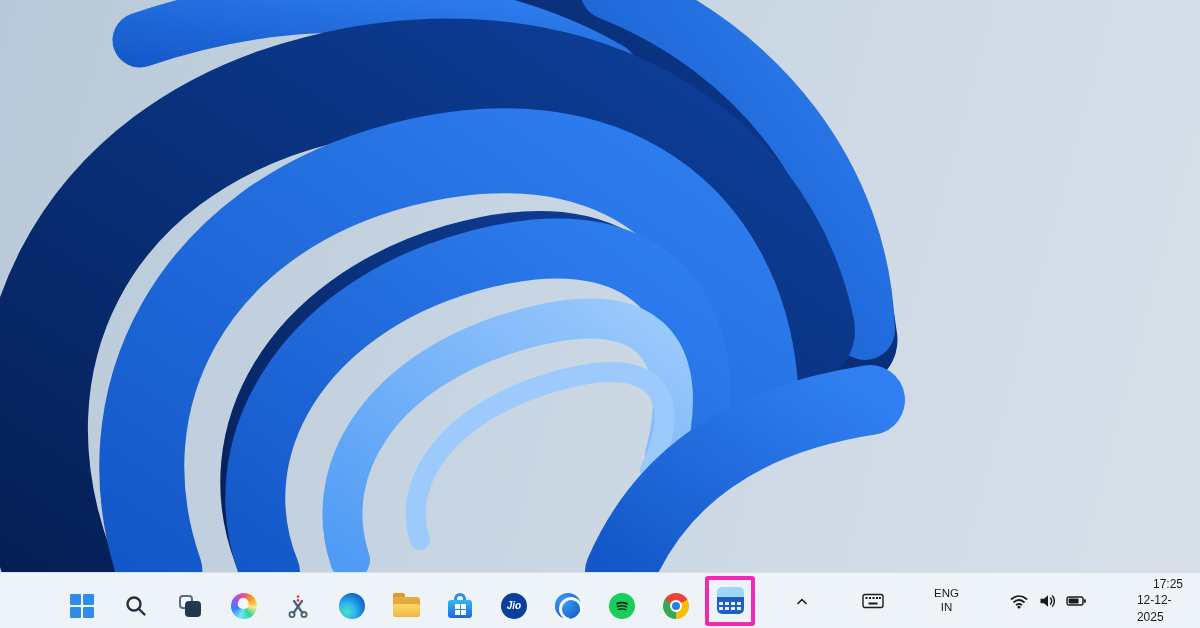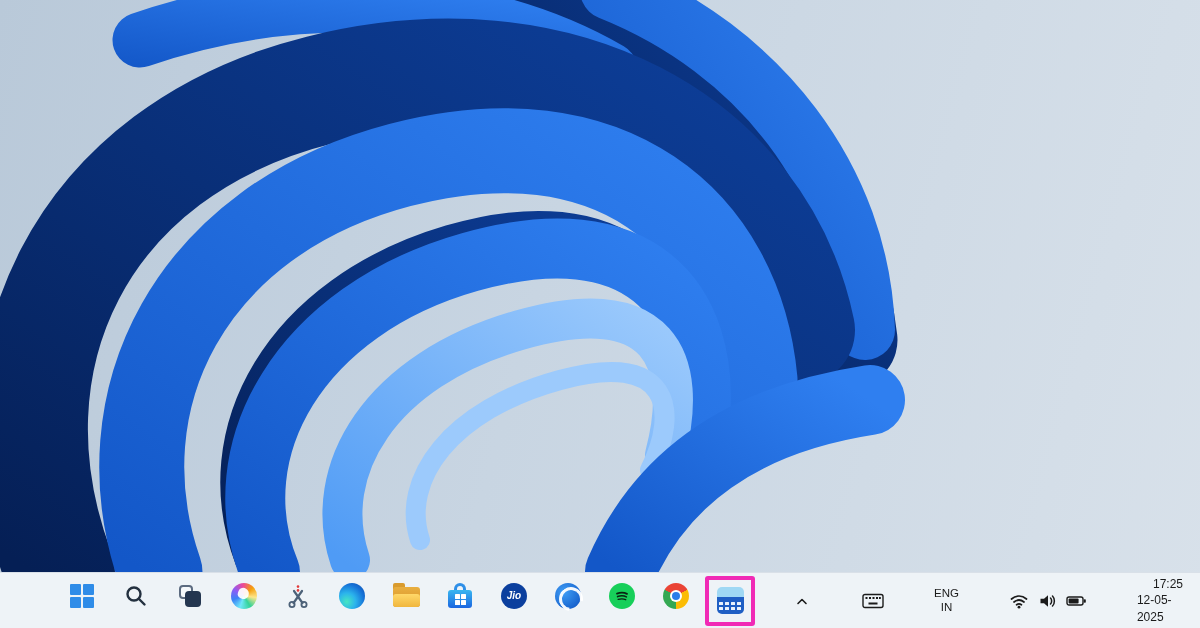--- a/index.html
+++ b/index.html
@@ -12,21 +12,21 @@
     background:linear-gradient(105deg,#b9c9d9 0%,#c8d5e2 45%,#d8e1ea 100%);
   }
   .wallpaper-svg { position:absolute; left:0; top:0; pointer-events:none; }
 
   
   .taskbar {
     position:absolute; left:0; bottom:0; width:1200px; height:56px;
     background:#eef3f7; border-top:1px solid #d9e0e8;
     display:flex; align-items:center;
   }
-  .tb-icons { display:flex; align-items:flex-start; gap:14px; padding-left:62px; }
+  .tb-icons { display:flex; align-items:flex-end; gap:14px; padding-left:62px; }
   .tb-btn {
     width:40px; height:40px; border-radius:6px;
     display:flex; align-items:center; justify-content:center;
     position:relative; flex:0 0 auto; cursor:default;
   }
 
   
   .hl-wrap { position:relative; display:flex; align-items:center; justify-content:center;
     border:4px solid #f02ab5; border-radius:3px; padding:1px; margin-left:-5px; }
 
@@ -294,18 +294,18 @@
         </svg>
         <svg width="21" height="14" viewBox="0 0 21 14">
           <rect x="1" y="3" width="16" height="8" rx="2" stroke="#1b1b1b" stroke-width="1.4" fill="none"></rect>
           <rect x="17.8" y="5.3" width="2" height="3.4" rx="0.8" fill="#1b1b1b"></rect>
           <rect x="2.6" y="4.6" width="10" height="4.8" rx="1" fill="#1b1b1b"></rect>
         </svg>
       </div>
 
       <div class="tray-btn clock">
         <span>17:25</span>
-        <span>12-05-2025</span>
+        <span>12-12-2025</span>
       </div>
 
     </div>
   </div>
 </div>
 
 </body></html>

